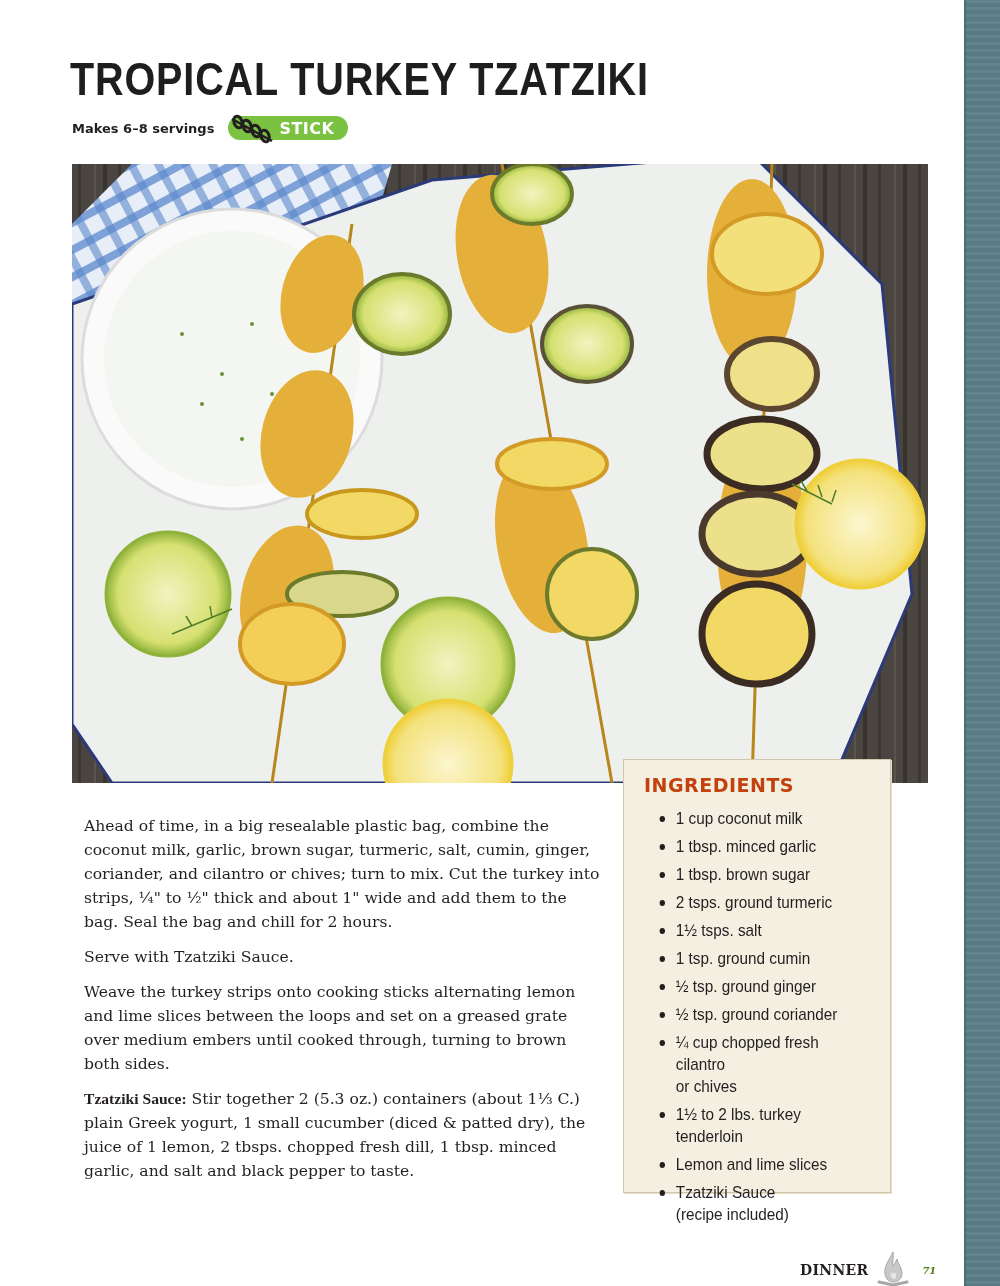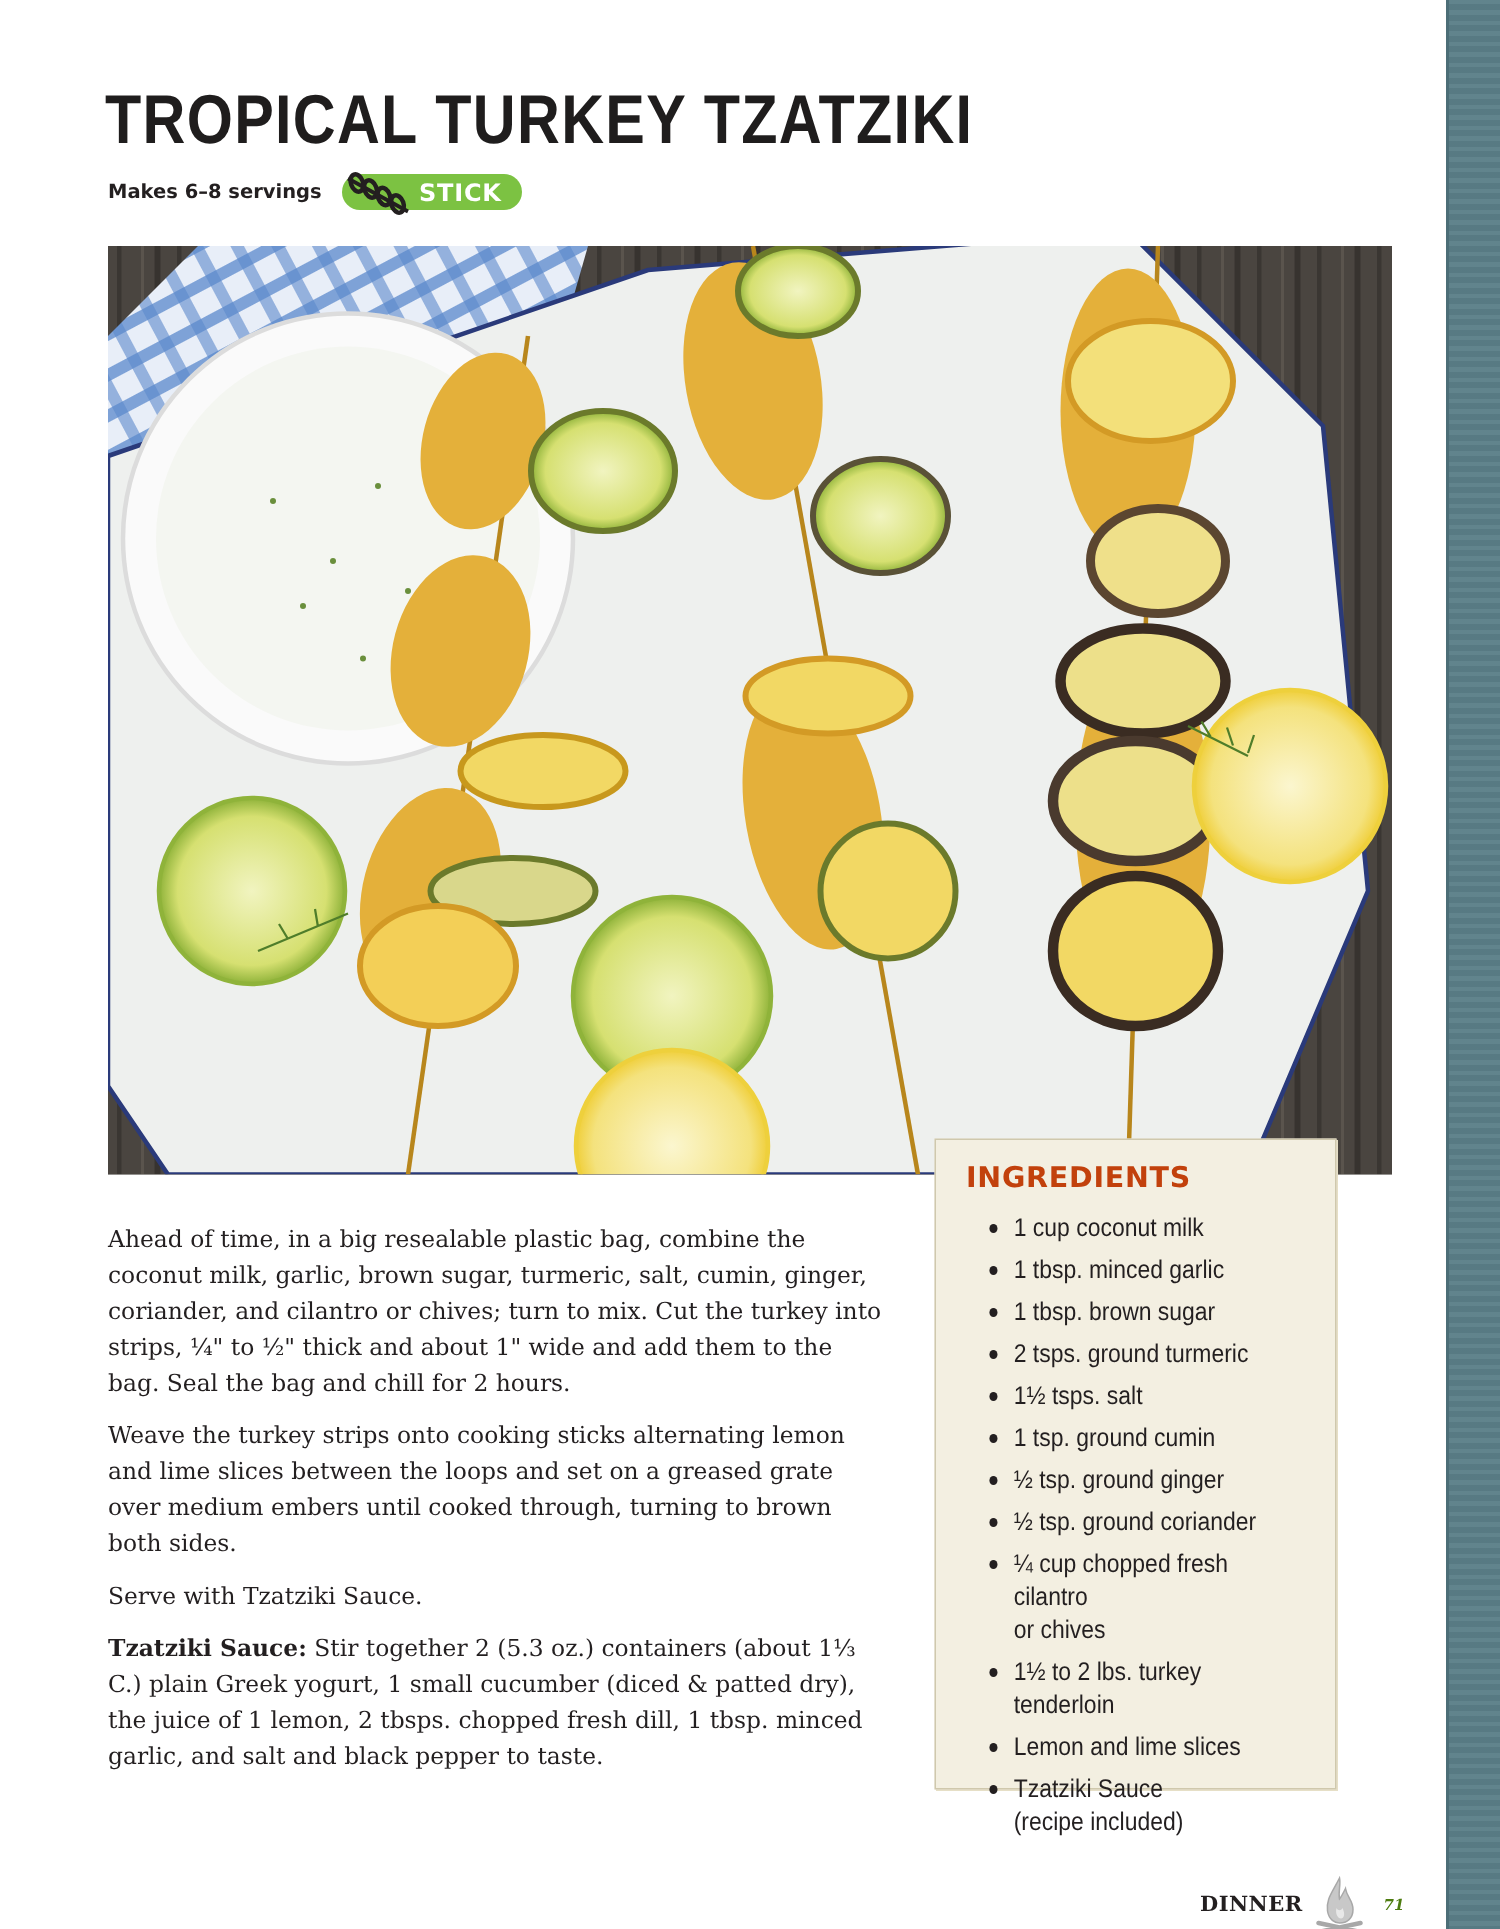--- a/index.html
+++ b/index.html
@@ -7,23 +7,23 @@
   .side-bar { position:absolute; left:964px; top:0; width:36px; height:1286px; background:#5b7f88; border-left:2px solid #4c6e77;
     background-image: repeating-linear-gradient(180deg, rgba(255,255,255,0.04) 0 3px, rgba(0,0,0,0.04) 3px 7px); }
   .title { position:absolute; left:70px; top:52px; margin:0; font-family:"Liberation Sans", sans-serif; font-weight:700; font-size:46px; letter-spacing:1px; color:#1f1d1d; transform:scaleX(0.86); transform-origin:left top; line-height:54px; white-space:nowrap; }
   .servings-row { position:absolute; left:72px; top:116px; display:flex; align-items:center; }
   .servings { font-family:"DejaVu Sans", sans-serif; font-weight:700; font-size:13px; color:#231f20; }
   .badge { margin-left:14px; position:relative; height:24px; width:120px; background:#7cc242; border-radius:12px; display:flex; align-items:center; justify-content:flex-end; padding-right:14px; box-sizing:border-box; }
   .badge-text { font-family:"DejaVu Sans", sans-serif; font-weight:700; font-size:16px; color:#ffffff; letter-spacing:0.5px; }
   .badge-icon { position:absolute; left:0; top:-5px; width:60px; height:34px; }
   .photo { position:absolute; left:72px; top:164px; width:856px; height:619px; overflow:hidden; background:#3e3a35; }
   .photo svg { display:block; }
-  .body-text { position:absolute; left:72px; top:814px; width:520px; font-family:"DejaVu Serif", serif; font-size:15.6px; line-height:24px; color:#231f20; }
+  .body-text { position:absolute; left:84px; top:814px; width:520px; font-family:"DejaVu Serif", serif; font-size:15.6px; line-height:24px; color:#231f20; }
   .body-text p { margin:0 0 11px 0; }
-  .body-text b { font-weight:700; }
+  .body-text b { font-weight:700;font-family:Liberation Serif, serif; }
   .ingredients { position:absolute; left:623px; top:759px; width:268px; height:434px; background:#f3efe1; border:1px solid #cfc8ad; box-shadow: 1px 1px 0 #e6dfc6; box-sizing:border-box; padding:14px 0 0 20px; }
   .ing-title { font-family:"DejaVu Sans", sans-serif; font-weight:700; font-size:19px; letter-spacing:0.5px; color:#c2410c; margin:0 0 6px 0; }
   .ing-list { list-style:none; margin:12px; padding:0; }
   .ing-list li { position:relative; padding-left:22px; font-family:"Liberation Sans", sans-serif; font-size:17px; line-height:22px; margin-bottom:6px; color:#231f20; transform:scaleX(0.9); transform-origin:left center; white-space:pre-line; }
   .ing-list li::before { content:""; position:absolute; left:4px; top:8px; width:6px; height:6px; border-radius:50%; background:#231f20; }
   .footer { position:absolute; left:800px; top:1248px; display:flex; align-items:center; }
   .footer-section { font-family:"DejaVu Serif", serif; font-weight:700; font-size:14px; letter-spacing:0.3px; color:#231f20; }
   .footer-icon { width:34px; height:44px; margin:0 12px 0 8px; }
   .footer-page { font-family:"DejaVu Serif", serif; font-weight:700; font-size:10px; color:#4d7c0f;font-style:italic; }
 </style>
@@ -121,22 +121,22 @@
     <circle cx="788" cy="360" r="64" fill="url(#lemon)" stroke="#eed03c" stroke-width="3"></circle>
     <g stroke="#4f7d2a" stroke-width="1.5" fill="none">
       <path d="M720 320 l40 20 M735 327 l-6 -10 M750 333 l-4 -12 M760 338 l4 -12"></path>
       <path d="M100 470 l60 -25 M120 462 l-6 -10 M140 454 l-2 -12"></path>
     </g>
   </svg>
 </div>
 
 <div class="body-text">
   <p>Ahead of time, in a big resealable plastic bag, combine the coconut milk, garlic, brown sugar, turmeric, salt, cumin, ginger, coriander, and cilantro or chives; turn to mix. Cut the turkey into strips, ¼" to ½" thick and about 1" wide and add them to the bag. Seal the bag and chill for 2 hours.</p>
+  <p>Serve with Tzatziki Sauce.</p>
   <p>Weave the turkey strips onto cooking sticks alternating lemon and lime slices between the loops and set on a greased grate over medium embers until cooked through, turning to brown both sides.</p>
-  <p>Serve with Tzatziki Sauce.</p>
   <p><b>Tzatziki Sauce:</b><span> Stir together 2 (5.3 oz.) containers (about 1⅓ C.) plain Greek yogurt, 1 small cucumber (diced &amp; patted dry), the juice of 1 lemon, 2 tbsps. chopped fresh dill, 1 tbsp. minced garlic, and salt and black pepper to taste.</span></p>
 </div>
 
 <div class="ingredients">
   <h2 class="ing-title">INGREDIENTS</h2>
   <ul class="ing-list">
     <li>1 cup coconut milk</li>
     <li>1 tbsp. minced garlic</li>
     <li>1 tbsp. brown sugar</li>
     <li>2 tsps. ground turmeric</li>

